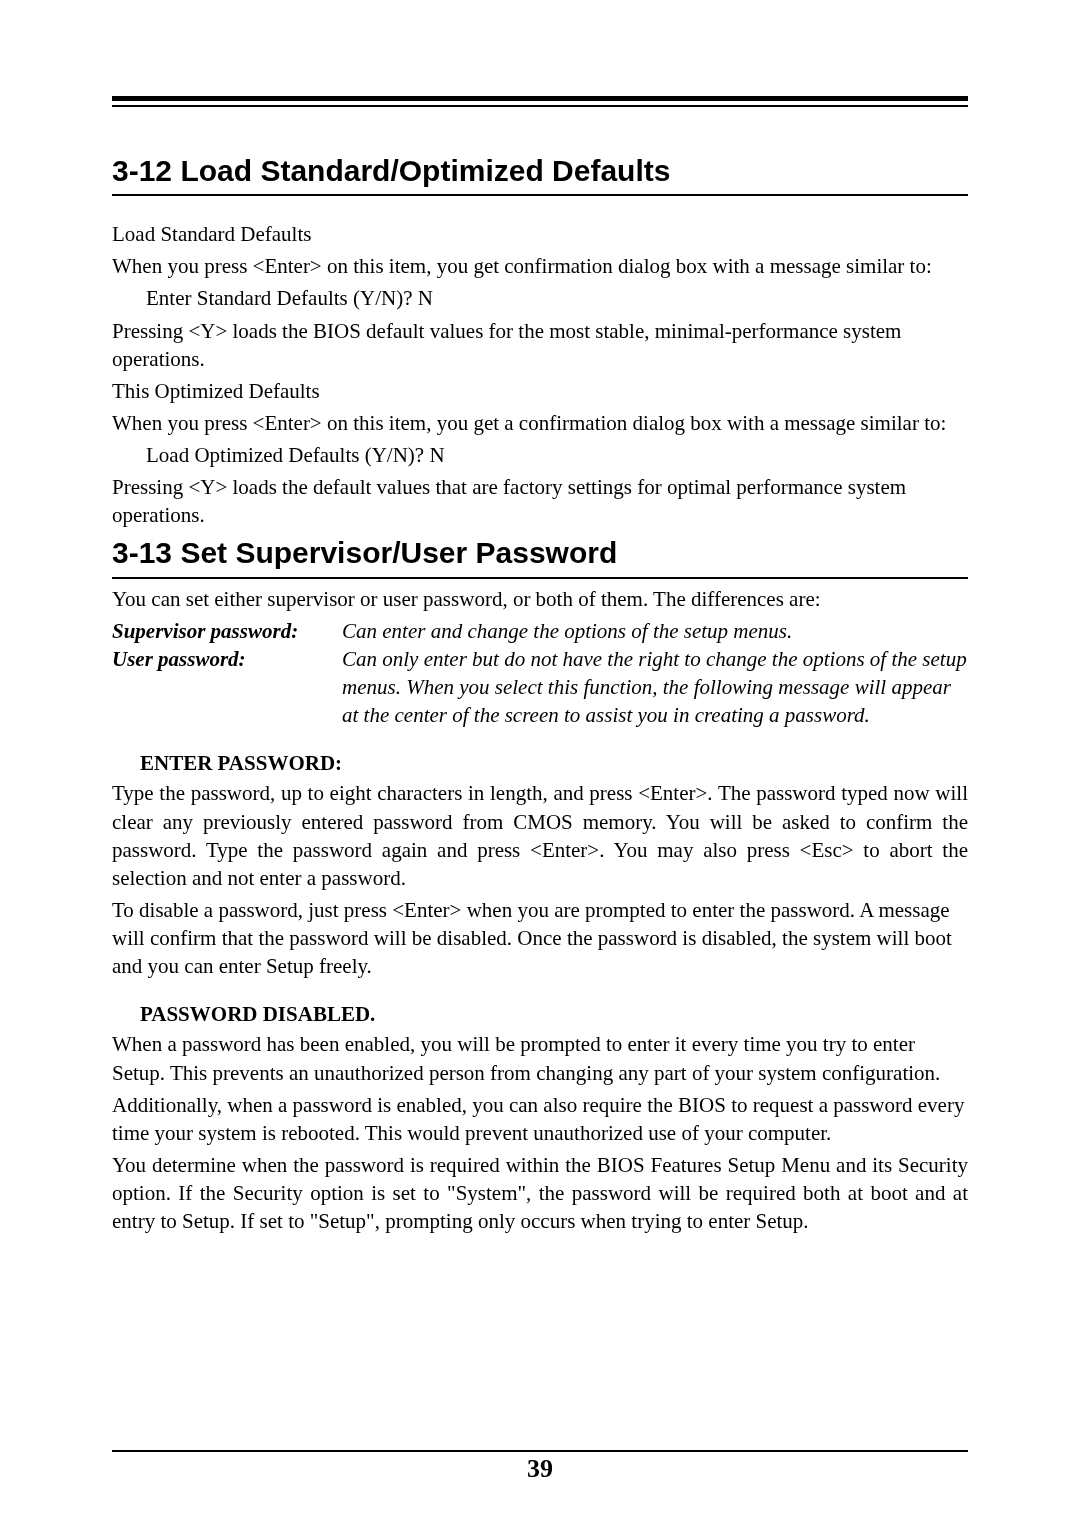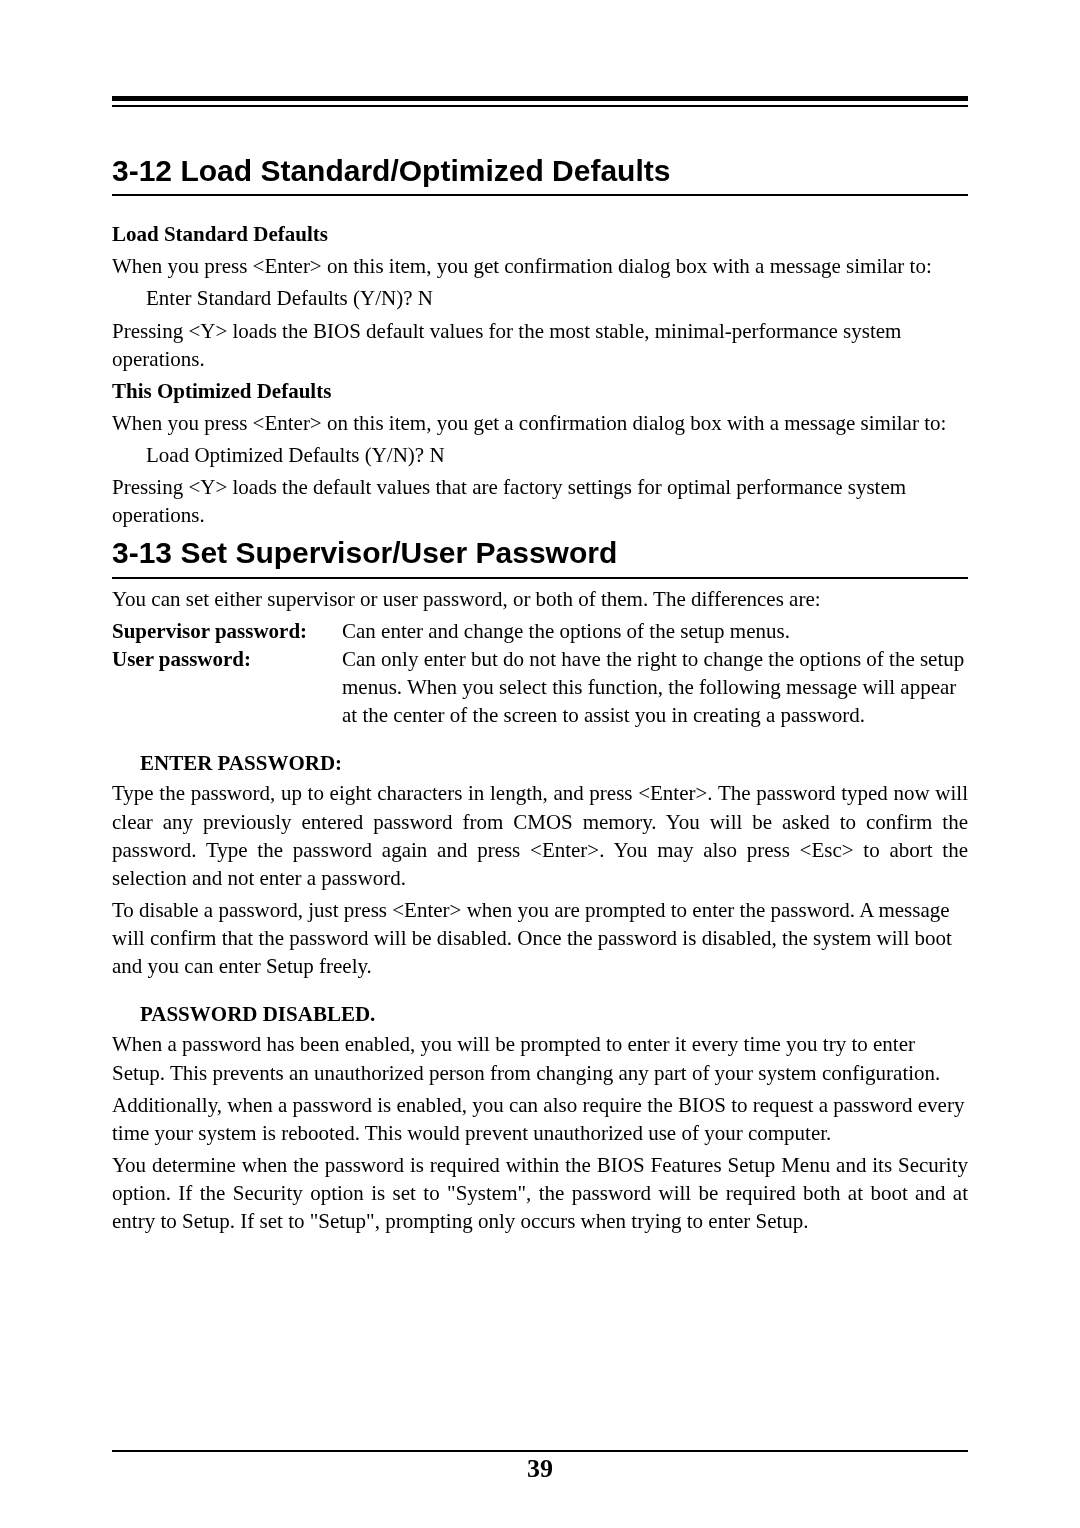--- a/index.html
+++ b/index.html
@@ -41,32 +41,33 @@
     margin-top: 6px;
   }
   .section-gap-top {
     margin-top: 10px;
   }
   p {
     margin: 0 0 4px 0;
     text-align: left;
   }
   .bold {
-    font-weight: bold;
+    font-weight: normal;
   }
   .indent {
     padding-left: 34px;
   }
   .justify {
     text-align: justify;
     font-family: Liberation Serif, serif;
   }
   table.pwtable {
     border-collapse: collapse;
     width: 100%;
+    font-style: italic;
   }
   table.pwtable td {
     vertical-align: top;
     padding: 0;
     font-size: 21px;
     line-height: 1.34;
   }
   table.pwtable td.label {
     width: 230px;
     font-weight: bold;

